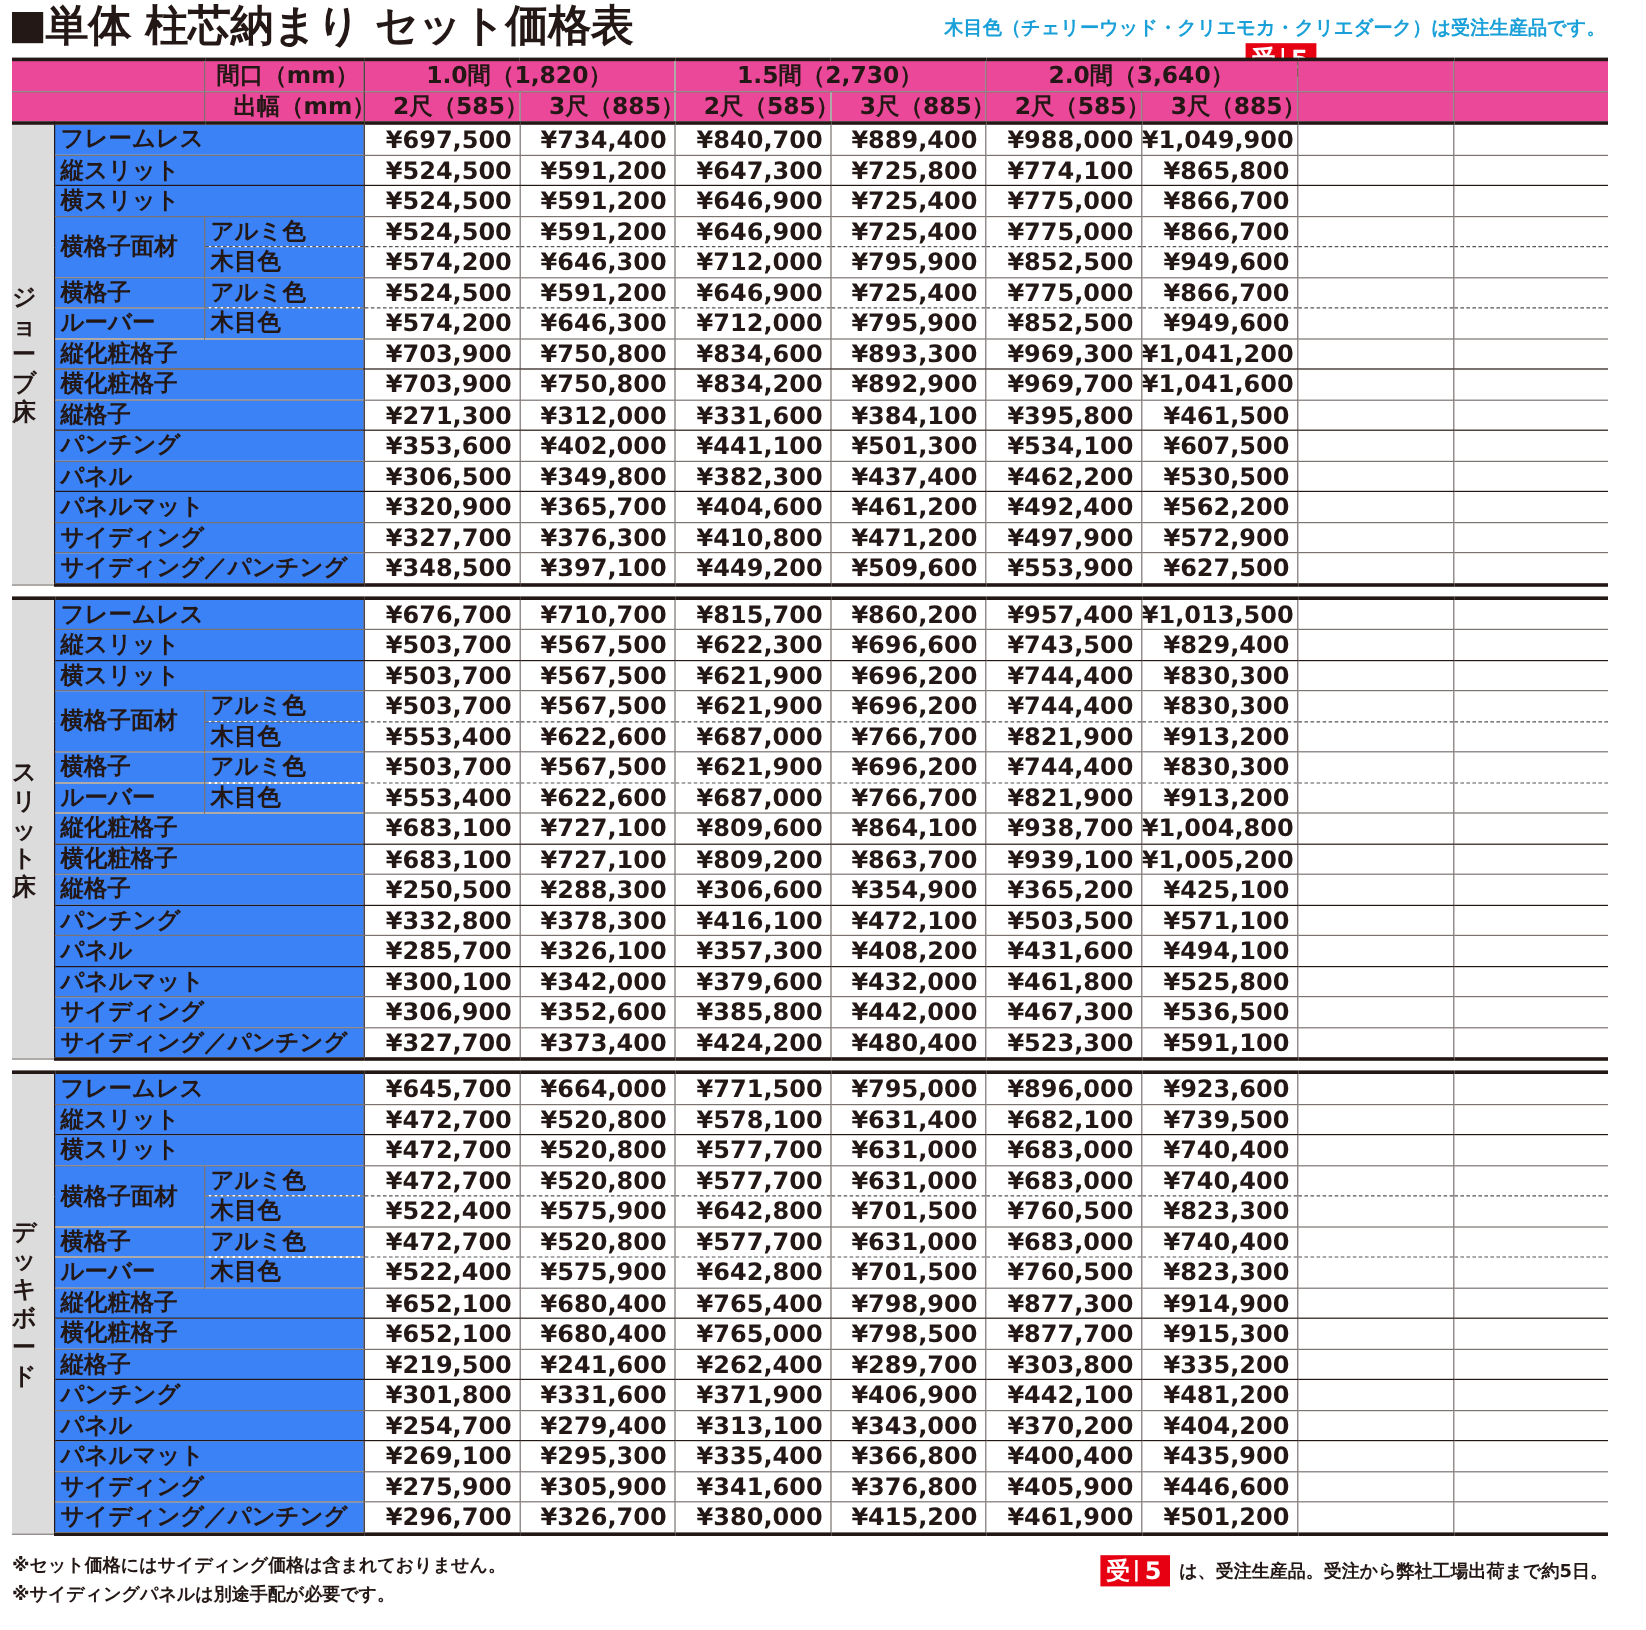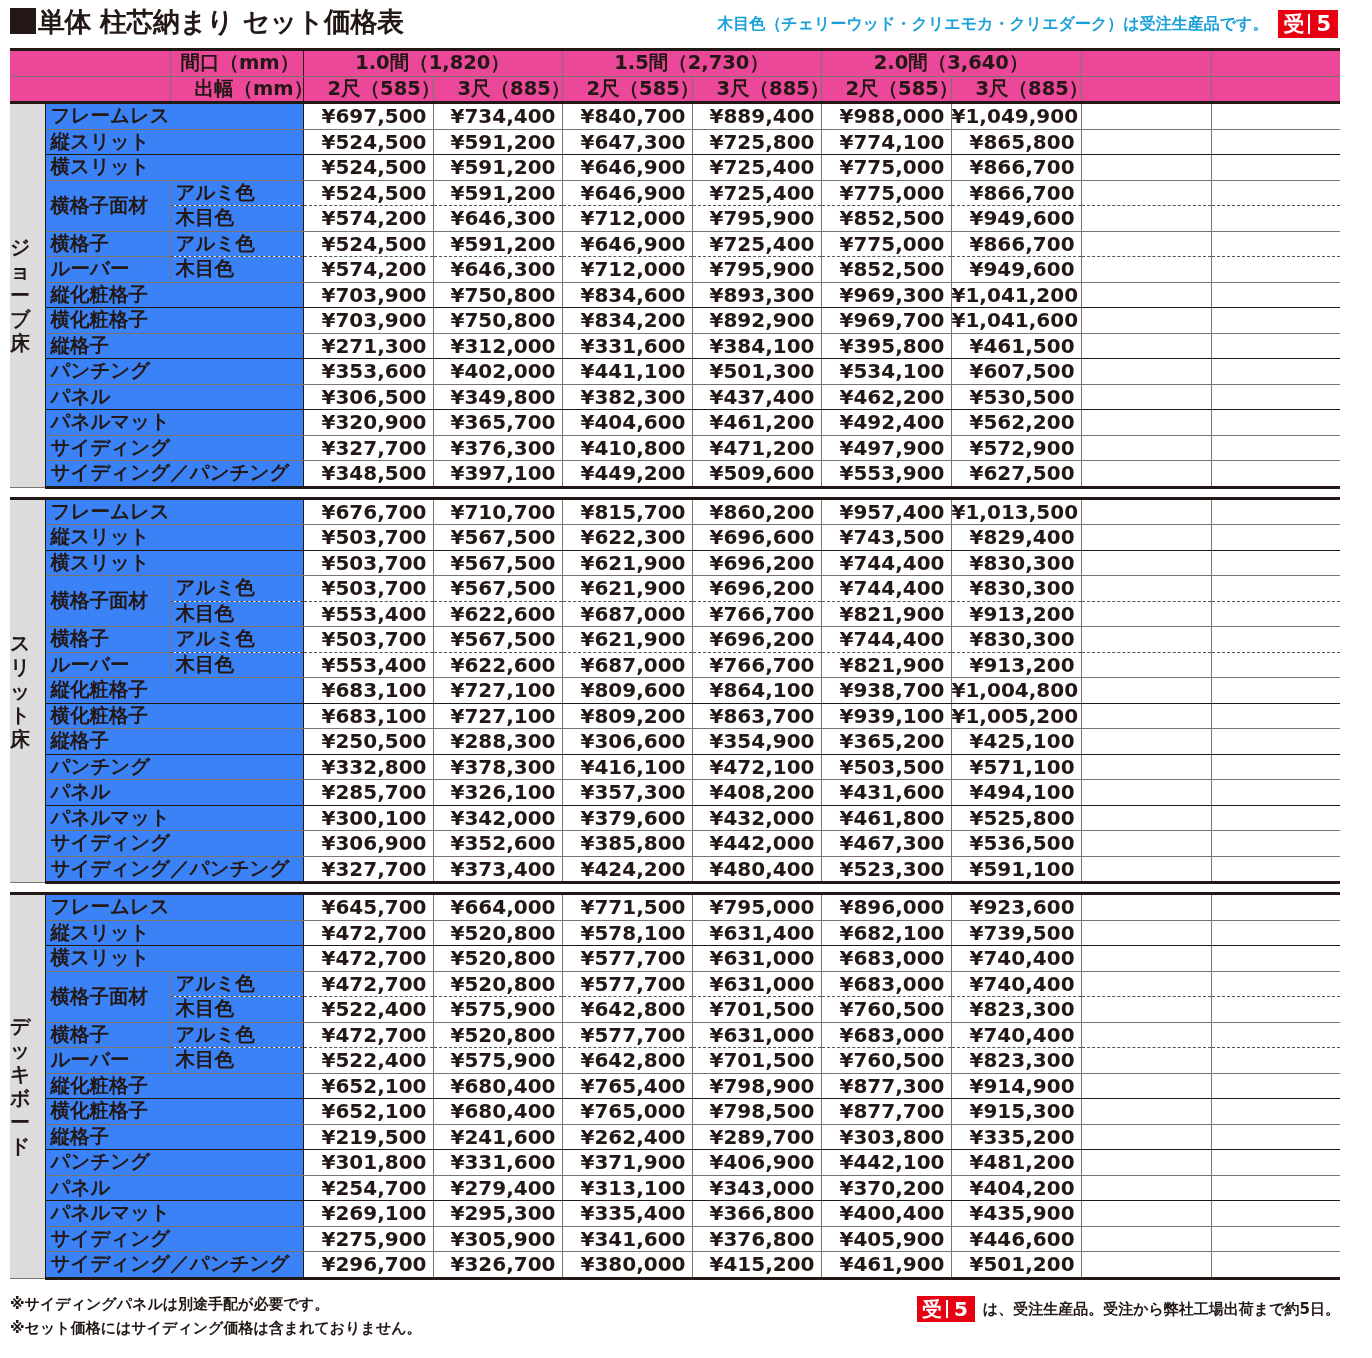--- a/index.html
+++ b/index.html
@@ -1,23 +1,23 @@
 <!DOCTYPE html>
 <html><head>
 <meta charset="utf-8">
 <style>
   html, body { margin: 0; padding: 0; background: #ffffff; }
   body { width: 1372px; height: 1358px; position: relative; overflow: hidden;
          font-family: "DejaVu Sans", "Liberation Sans", sans-serif; color: #231815; }
-  .title { position: absolute; left: 10px; top: 4px; font-size: 27px; font-weight: bold;
+  .title { position: absolute; left: 10px; top: 4px; font-size: 36px; font-weight: bold;
            letter-spacing: -0.5px; line-height: 36px; white-space: nowrap; }
   .title .sq { display: inline-block; width: 26px; height: 26px; background: #231815;
                vertical-align: -3px; margin-right: 2px; }
   .notice { position: absolute; right: 34px; top: 10px; font-size: 16px; color: #1aa0d8;
-            font-weight: bold; line-height: 26px; white-space: nowrap; display: flex; align-items: center; }
+            font-weight: bold; line-height: 26px; white-space: nowrap; display: flex; align-items: center; flex-direction: column; }
   .badge { display: inline-flex; align-items: stretch; background: #e60012; color: #fff;
            font-size: 21px; font-weight: bold; height: 28px; line-height: 28px; margin-left: 10px; }
   .badge .b1 { padding: 0 4px 0 5px; }
   .badge .sep { width: 2px; background: #fff; margin: 4px 0; }
   .badge .b2 { padding: 0 7px 0 6px; }
 
   table.pt { position: absolute; left: 10px; top: 48px; width: 1330px; border-collapse: collapse;
              table-layout: fixed; font-size: 19.5px; font-weight: bold; }
   table.pt td { height: 24.5px; padding: 0; border-right: 1px solid #7a7370; border-bottom: 1px solid #7a7370;
                 white-space: nowrap; overflow: hidden; line-height: 24px; }
@@ -606,22 +606,22 @@
         <td class="pr">¥415,200</td>
         <td class="pr">¥461,900</td>
         <td class="pr">¥501,200</td>
         <td class="emp"></td>
         <td class="emp"></td>
       </tr>
     </tbody>
 </table>
 
 <div class="foot-notes">
+  <div>※セット価格にはサイディング価格は含まれておりません。</div>
   <div>※サイディングパネルは別途手配が必要です。</div>
-  <div>※セット価格にはサイディング価格は含まれておりません。</div>
 </div>
 <div class="foot-badge">
   <span class="badge">
     <span class="b1">受</span>
     <span class="sep"></span>
     <span class="b2">5</span>
   </span>
   <span>は、受注生産品。受注から弊社工場出荷まで約5日。</span>
 </div>
 

